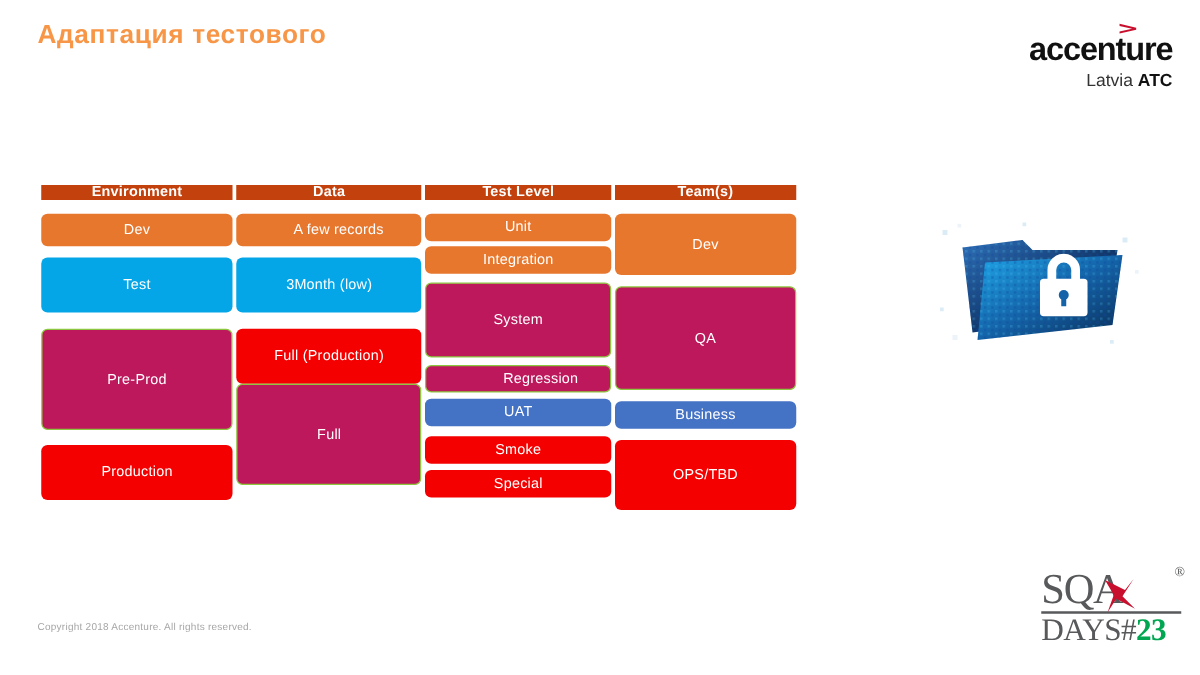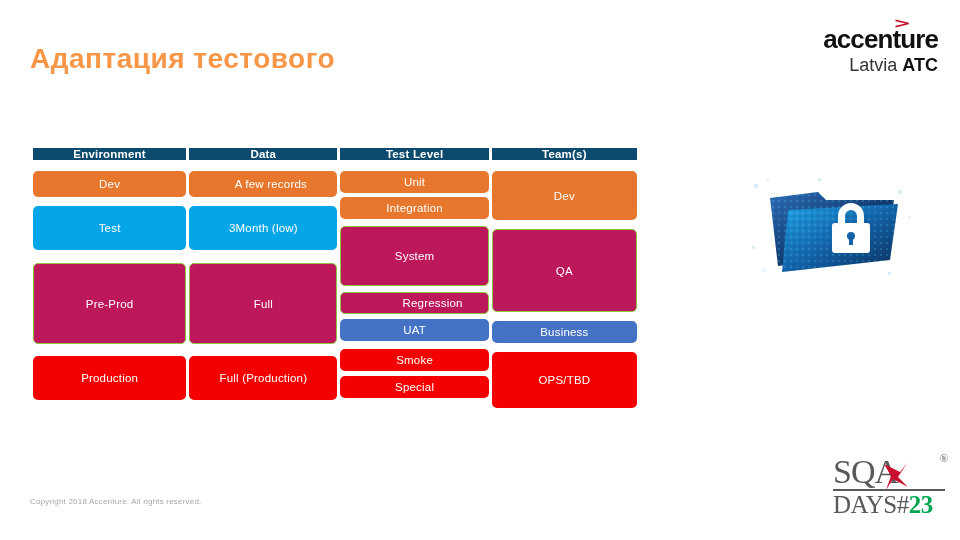--- a/index.html
+++ b/index.html
@@ -11,24 +11,24 @@
   }
   #slide {
     position: relative;
     width: 960px; height: 540px;
     background: #ffffff;
   }
 
   
   #title {
     position: absolute;
-    left: 30px; top: 42px;
+    left: 30px; top: 16px;
     width: 520px;
     color: #F79646;
-    font-size: 28px;
+    font-size: 21px;
     font-weight: bold;
     line-height: 1.18;
     letter-spacing: 0.5px;
   }
 
   
   #acc-logo {
     position: absolute;
     right: 22px; top: 26px;
     width: 140px;
@@ -47,39 +47,39 @@
     position: absolute;
     right: 30px; top: -11px;
     color: #C8102E;
     font-size: 17px;
     font-weight: bold;
     font-family: "DejaVu Sans", sans-serif;
     transform: scaleX(1.25) scaleY(0.8);
   }
   #acc-sub {
     margin-top: 3px;
-    font-size: 18px;
+    font-size: 14px;
     color: #333333;
     letter-spacing: 0px;
   }
   #acc-sub b { color: #111111; }
 
   
   #table {
     position: absolute;
     left: 33px; top: 136px;
     width: 604px;
   }
   #thead {
     display: flex;
     gap: 3px;
     height: 24px;
   }
   #thead .th {
-    background: #0c4a6e;
+    background: #c2410c;
     color: #ffffff;
     font-size: 11.5px;
     font-weight: bold;
     display: flex;
     align-items: center;
     justify-content: center;
     letter-spacing: 0.2px;
     margin-top: 12px;
   }
   #tbody {
@@ -200,22 +200,22 @@
     <div id="tbody">
         <div class="col w1">
           <div class="cell c-orange" style="height: 26px; margin-bottom: 9px;">Dev</div>
           <div class="cell c-lblue" style="height: 44px; margin-bottom: 13px;">Test</div>
           <div class="cell c-green" style="height: 81px; margin-bottom: 12px;">Pre-Prod</div>
           <div class="cell c-red" style="height: 44px;">Production</div>
         </div>
         <div class="col w2">
           <div class="cell c-orange" style="height: 26px; margin-bottom: 9px; padding-left: 19px;">A few records</div>
           <div class="cell c-lblue" style="height: 44px; margin-bottom: 13px;">3Month (low)</div>
+          <div class="cell c-red" style="height: 44px;">Full (Production)</div>
           <div class="cell c-green" style="height: 81px; margin-bottom: 12px;">Full</div>
-          <div class="cell c-red" style="height: 44px;">Full (Production)</div>
         </div>
         <div class="col w3">
           <div class="cell c-orange" style="height: 22px; margin-bottom: 4px; text-align: right;">Unit</div>
           <div class="cell c-orange" style="height: 22px; margin-bottom: 7px;">Integration</div>
           <div class="cell c-green" style="height: 60px; margin-bottom: 6px;">System</div>
           <div class="cell c-green" style="height: 22px; margin-bottom: 5px; padding-left: 40px;">Regression</div>
           <div class="cell c-blue" style="height: 22px; margin-bottom: 8px;">UAT</div>
           <div class="cell c-red" style="height: 22px; margin-bottom: 5px;">Smoke</div>
           <div class="cell c-red" style="height: 22px;">Special</div>
         </div>

